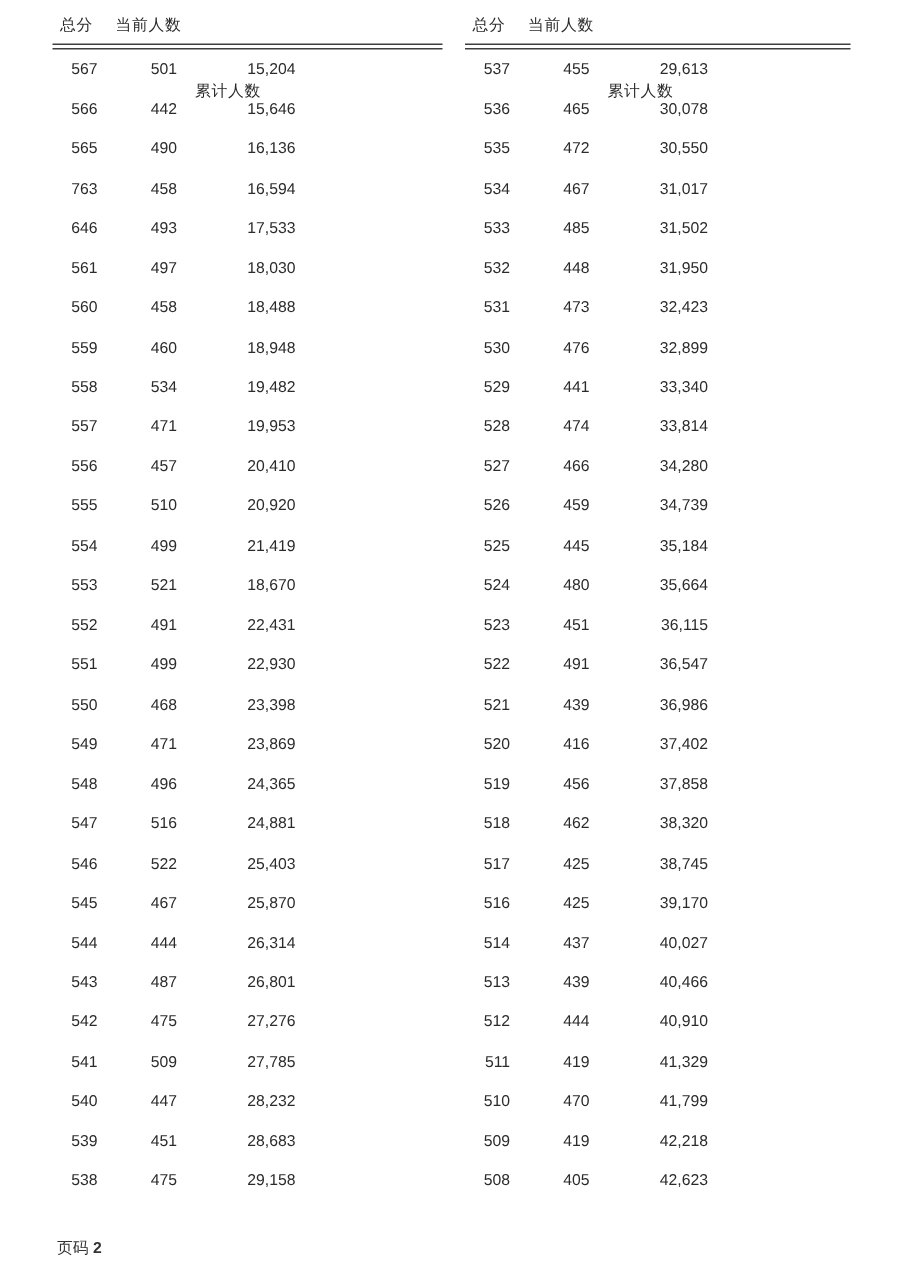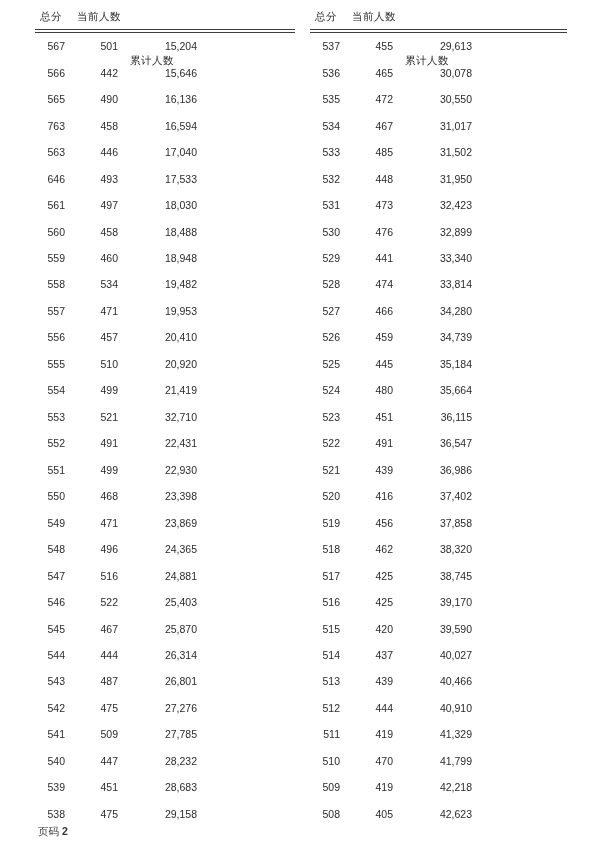--- a/index.html
+++ b/index.html
@@ -93,25 +93,20 @@
           <span>565</span>
           <span>490</span>
           <span>16,136</span>
         </div>
         <div class="row">
           <span>763</span>
           <span>458</span>
           <span>16,594</span>
         </div>
         <div class="row">
-          <span>563</span>
-          <span>446</span>
-          <span>17,040</span>
-        </div>
-        <div class="row">
           <span>646</span>
           <span>493</span>
           <span>17,533</span>
         </div>
         <div class="row">
           <span>561</span>
           <span>497</span>
           <span>18,030</span>
         </div>
         <div class="row">
@@ -145,21 +140,21 @@
           <span>20,920</span>
         </div>
         <div class="row">
           <span>554</span>
           <span>499</span>
           <span>21,419</span>
         </div>
         <div class="row">
           <span>553</span>
           <span>521</span>
-          <span>32,710</span>
+          <span>18,670</span>
         </div>
         <div class="row">
           <span>552</span>
           <span>491</span>
           <span>22,431</span>
         </div>
         <div class="row">
           <span>551</span>
           <span>499</span>
           <span>22,930</span>
@@ -344,25 +339,20 @@
           <span>517</span>
           <span>425</span>
           <span>38,745</span>
         </div>
         <div class="row">
           <span>516</span>
           <span>425</span>
           <span>39,170</span>
         </div>
         <div class="row">
-          <span>515</span>
-          <span>420</span>
-          <span>39,590</span>
-        </div>
-        <div class="row">
           <span>514</span>
           <span>437</span>
           <span>40,027</span>
         </div>
         <div class="row">
           <span>513</span>
           <span>439</span>
           <span>40,466</span>
         </div>
         <div class="row">

